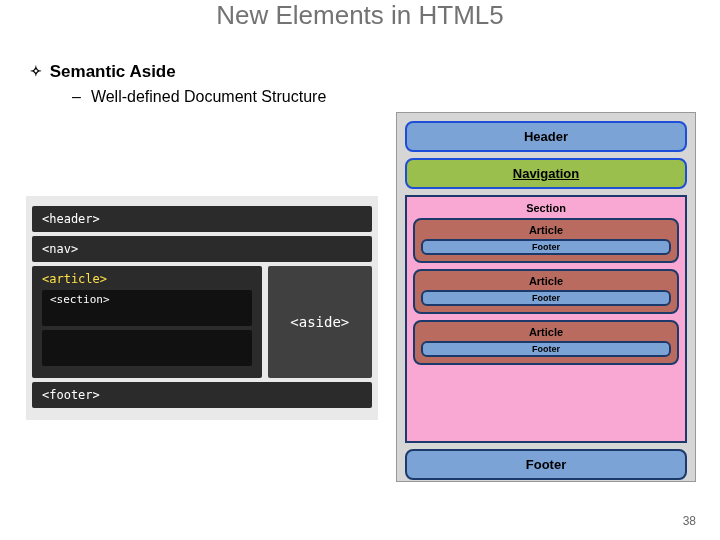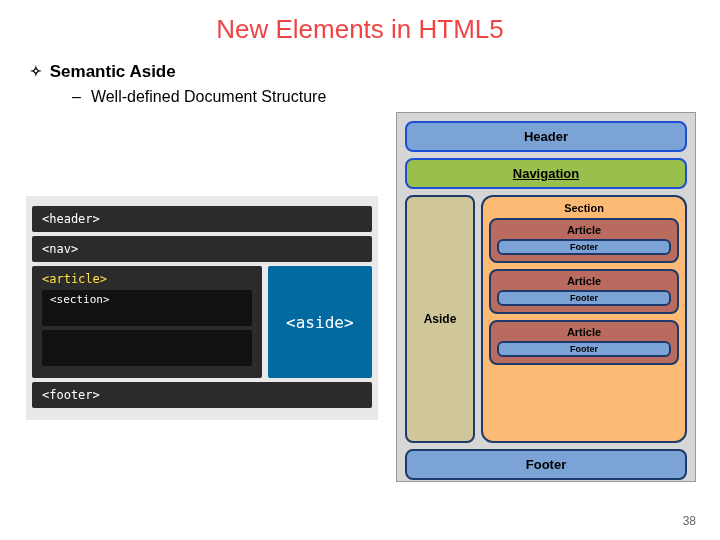--- a/index.html
+++ b/index.html
@@ -8,22 +8,21 @@
     height: 540px;
     background: #fff;
     font-family: "Segoe UI", Arial, sans-serif;
     position: relative;
     overflow: hidden;
   }
   .title {
     text-align: center;
     font-size: 26px;
     font-weight: 400;
-    padding-top: 14px;
-    color: #ef4444;
+    color: #737373;
   }
   .bullet-l1 {
     position: absolute;
     left: 30px;
     top: 62px;
     font-size: 17px;
     font-weight: 600;
   }
   .diamond {
     display: inline-block;
@@ -84,24 +83,24 @@
     height: 36px;
     border-radius: 2px;
     margin-bottom: 4px;
     padding: 3px 8px;
     color: #fff;
     font-family: Consolas, monospace;
     font-size: 11px;
   }
   .ld-aside {
     flex: 1;
-    background: #0369a1;
+    background: #404040;
     color: #fff;
     font-family: Consolas, monospace;
-    font-size: 16px;
+    font-size: 14px;
     display: flex;
     align-items: center;
     justify-content: center;
     border-radius: 2px;
   }
 
   
   .right-diagram {
     position: absolute;
     left: 396px;
@@ -135,23 +134,23 @@
     border: 2px solid #1b3a6b;
     border-radius: 8px;
     display: flex;
     align-items: center;
     justify-content: center;
     font-weight: 600;
     font-size: 12px;
   }
   .rd-section {
     flex: 1;
-    background: #fdba74;
-    border: 2px solid #1b3a6b;
-    border-radius: 12px;
+    background: #f9a8d4;
+    border: 2px solid #1b3a6b;
+    border-radius: 0;
     padding: 5px 6px 6px 6px;
     position: relative;
   }
   .rd-section-label {
     font-size: 11px;
     font-weight: 600;
     text-align: center;
     margin-bottom: 4px;
   }
   .rd-article {
@@ -220,21 +219,20 @@
     </div>
     <div class="ld-aside">&lt;aside&gt;</div>
   </div>
   <div class="ld-row">&lt;footer&gt;</div>
 </div>
 
 <div class="right-diagram">
   <div class="rd-box rd-header">Header</div>
   <div class="rd-box rd-nav">Navigation</div>
   <div class="rd-body">
-    <div class="rd-aside">Aside</div>
     <div class="rd-section">
       <div class="rd-section-label">Section</div>
       <div class="rd-article">
         <div class="rd-article-label">Article</div>
         <div class="rd-article-footer">Footer</div>
       </div>
       <div class="rd-article">
         <div class="rd-article-label">Article</div>
         <div class="rd-article-footer">Footer</div>
       </div>

